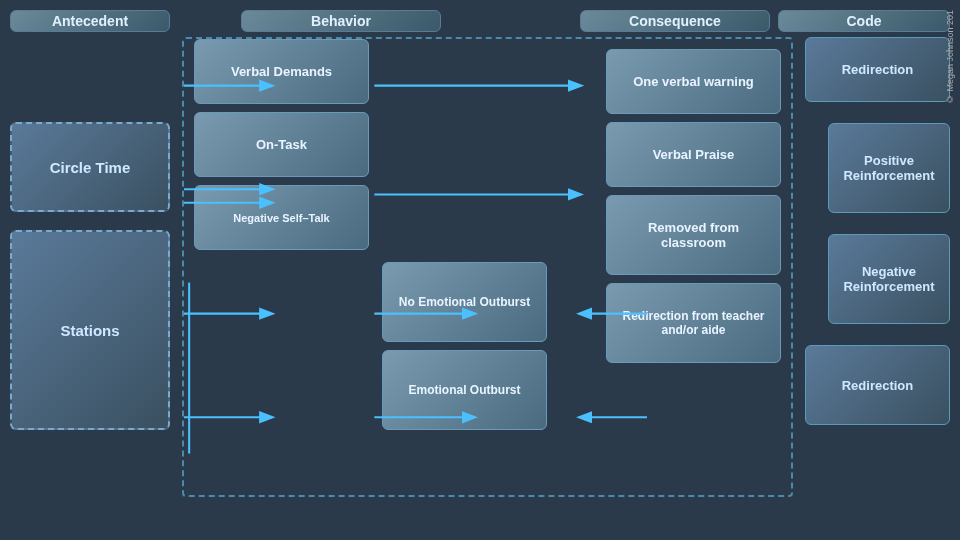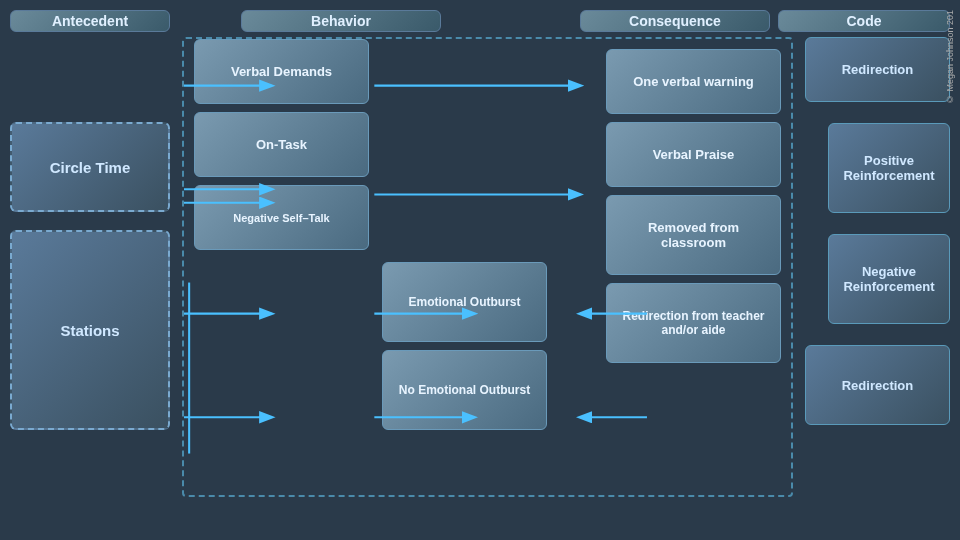--- a/index.html
+++ b/index.html
@@ -196,22 +196,22 @@
       <line x1="450" y1="365" x2="385" y2="365" stroke="#4ac0ff" stroke-width="2" marker-end="url(#ah2)"></line>
     </svg>
 
     <div style="position:absolute; left:10px; top:0; width:175px; display:flex; flex-direction:column; gap:8px;">
       <div class="behavior-box" style="min-height:65px; font-size:13px;">Verbal Demands</div>
       <div class="behavior-box" style="min-height:65px; font-size:13px;">On-Task</div>
       <div class="behavior-box" style="min-height:65px; font-size:11px;">Negative Self–Talk</div>
     </div>
 
     <div style="position:absolute; left:198px; top:223px; width:165px; display:flex; flex-direction:column; gap:8px;">
+      <div class="behavior-box" style="min-height:80px; font-size:12px;">No Emotional Outburst</div>
       <div class="behavior-box" style="min-height:80px; font-size:12px;">Emotional Outburst</div>
-      <div class="behavior-box" style="min-height:80px; font-size:12px;">No Emotional Outburst</div>
     </div>
 
     <div style="position:absolute; right:10px; top:10px; width:175px; display:flex; flex-direction:column; gap:8px;">
       <div class="consequence-box" style="min-height:65px; font-size:13px;">One verbal warning</div>
       <div class="consequence-box" style="min-height:65px; font-size:13px;">Verbal Praise</div>
       <div class="consequence-box" style="min-height:80px; font-size:13px;">Removed from classroom</div>
       <div class="consequence-box" style="min-height:80px; font-size:12px;">Redirection from teacher and/or aide</div>
     </div>
 
   </div>

